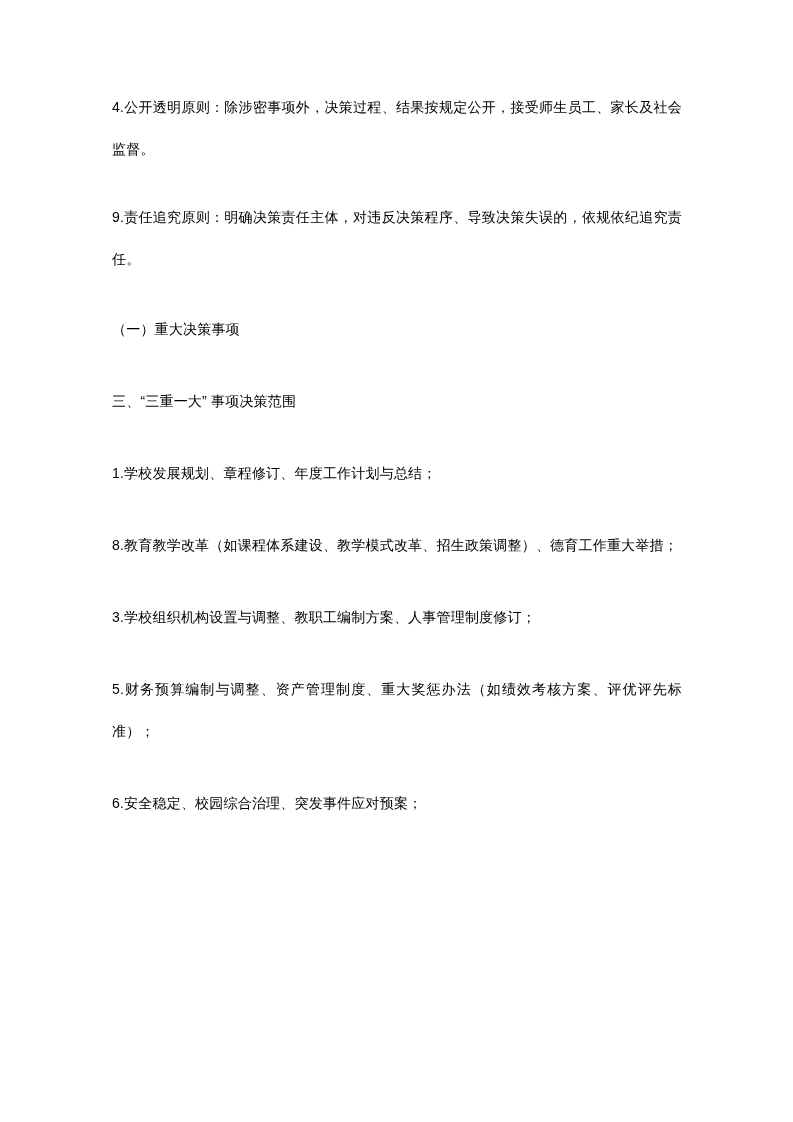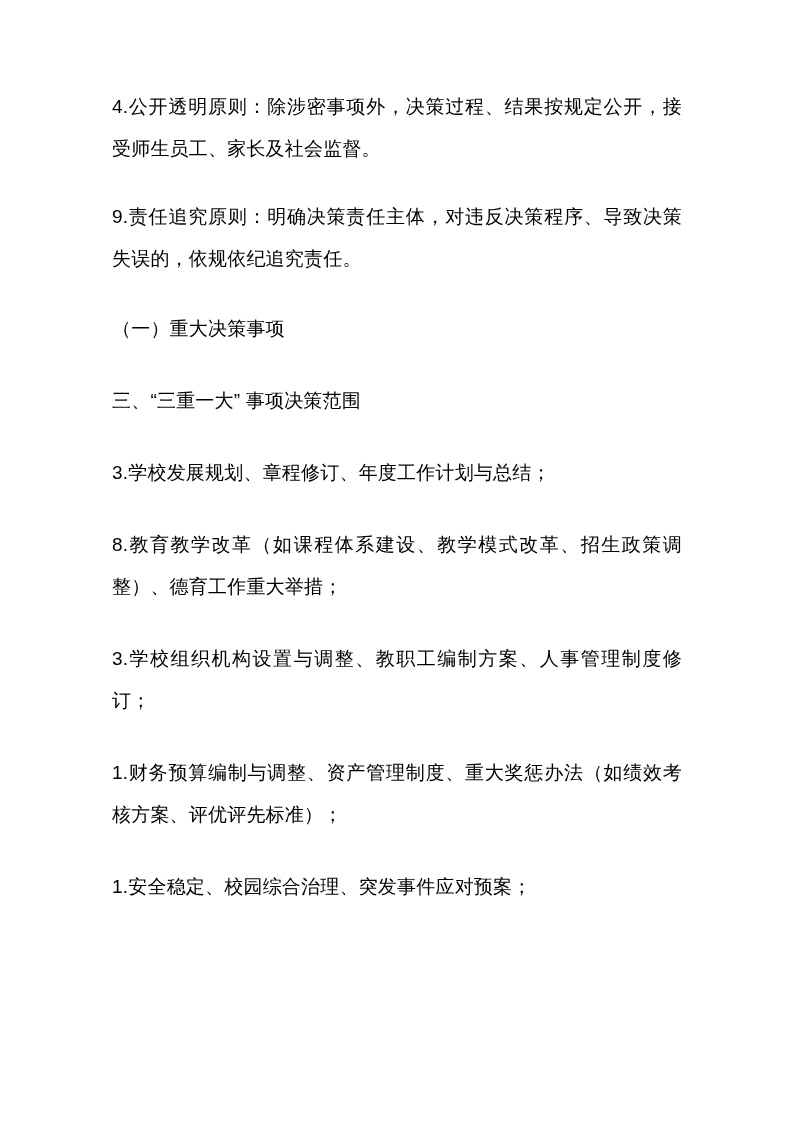--- a/index.html
+++ b/index.html
@@ -19,21 +19,21 @@
     width: 793px;
     height: 1122px;
     box-sizing: border-box;
     padding: 86px 112px 0 112px;
     position: relative;
   }
   .doc-body {
     width: 570px;
   }
   .para {
-    font-size: 19px;
+    font-size: 14px;
     line-height: 42px;
     letter-spacing: 0.2px;
     text-align: justify;
     margin: 0 0 26px 0;
     word-break: break-all;
   }
   .para.heading {
     margin-top: 28px;
     margin-bottom: 30px;
   }
@@ -51,24 +51,24 @@
   <div class="doc-body">
 
     <p class="para">4.公开透明原则：除涉密事项外，决策过程、结果按规定公开，接受师生员工、家长及社会监督。</p>
 
     <p class="para">9.责任追究原则：明确决策责任主体，对违反决策程序、导致决策失误的，依规依纪追究责任。</p>
 
     <p class="para heading">（一）重大决策事项</p>
 
     <p class="para heading">三、“三重一大” 事项决策范围</p>
 
-    <p class="para spaced-top">3.学校发展规划、章程修订、年度工作计划与总结；</p>
+    <p class="para spaced-top">1.学校发展规划、章程修订、年度工作计划与总结；</p>
 
     <p class="para spaced-top">8.教育教学改革（如课程体系建设、教学模式改革、招生政策调整）、德育工作重大举措；</p>
 
     <p class="para spaced-top">3.学校组织机构设置与调整、教职工编制方案、人事管理制度修订；</p>
 
-    <p class="para spaced-top">1.财务预算编制与调整、资产管理制度、重大奖惩办法（如绩效考核方案、评优评先标准）；</p>
+    <p class="para spaced-top">5.财务预算编制与调整、资产管理制度、重大奖惩办法（如绩效考核方案、评优评先标准）；</p>
 
-    <p class="para spaced-top">1.安全稳定、校园综合治理、突发事件应对预案；</p>
+    <p class="para spaced-top">6.安全稳定、校园综合治理、突发事件应对预案；</p>
 
   </div>
 </div>
 
 </body></html>

